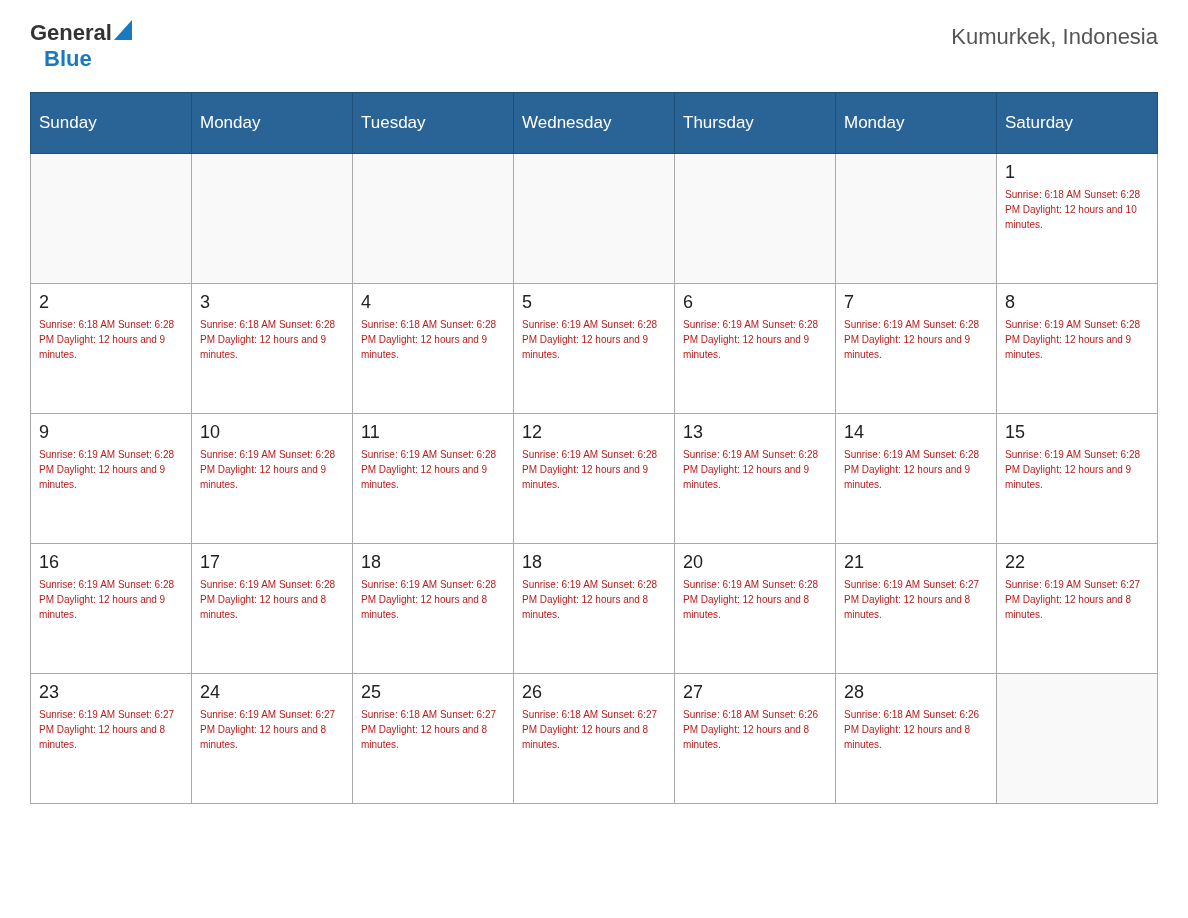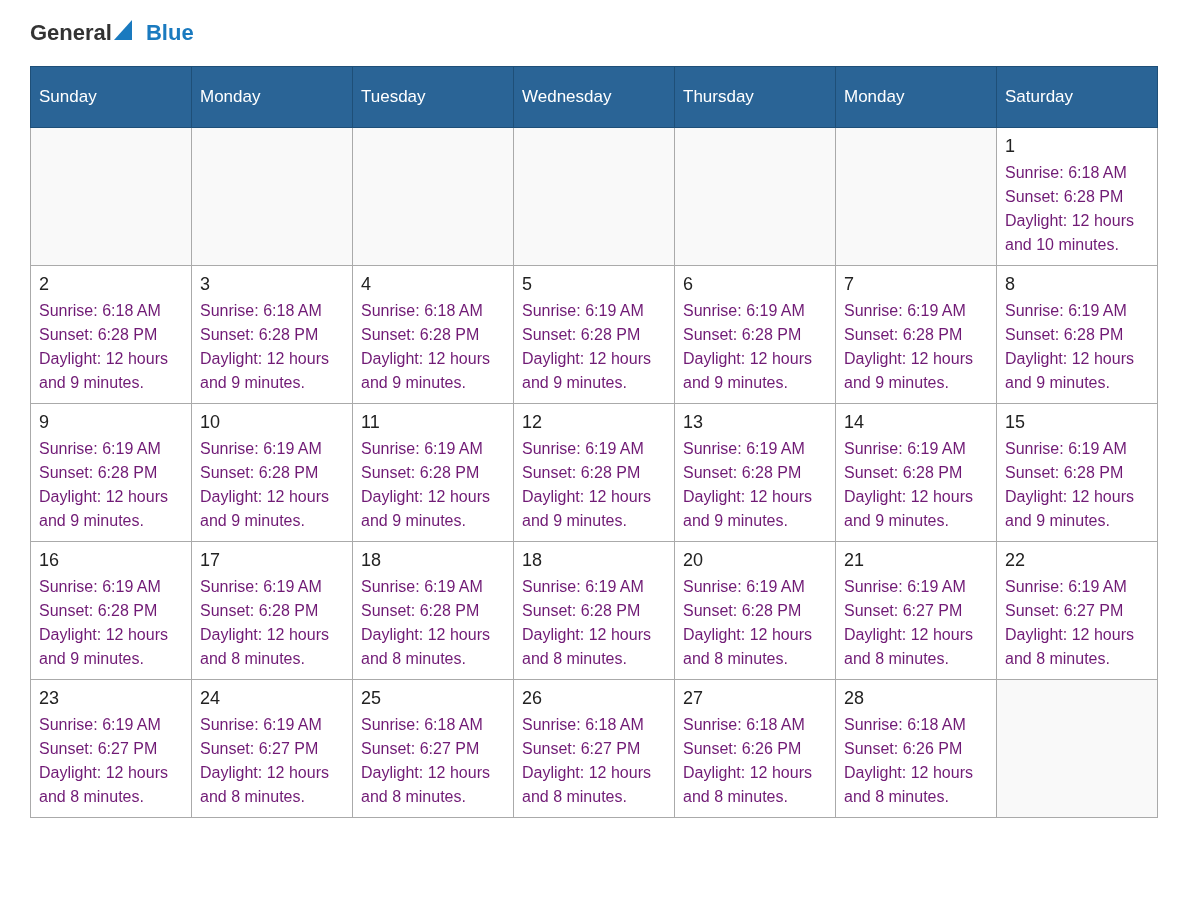--- a/index.html
+++ b/index.html
@@ -63,27 +63,27 @@
     .calendar-table tbody tr td.empty {
       background: #f9f9f9;
     }
     .day-number {
       font-size: 18px;
       color: #222;
       font-weight: normal;
       margin-bottom: 4px;
     }
     .day-info {
-      font-size: 16px;
-      color: #701a75;
+      font-size: 10px;
+      color: #b91c1c;
       line-height: 1.5;
     }
     .logo-wrapper {
       display: flex;
-      flex-direction: row;
+      flex-direction: column;
       align-items: flex-start;
     }
     .logo-row {
       display: flex;
       align-items: center;
     }
   </style>
 </head>
 <body>
 
@@ -93,20 +93,21 @@
       <span class="logo-text-general">General</span>
       <svg width="18" height="20" viewBox="0 0 18 20" style="margin-left:2px; margin-top:-6px;">
         <polygon points="0,20 18,20 18,0" fill="#1a7abf"></polygon>
       </svg>
     </div>
     <div>
       <span class="logo-text-blue" style="margin-left:14px;">Blue</span>
     </div>
   </div>
   <div class="title-section">
+    <div class="calendar-subtitle">Kumurkek, Indonesia</div>
   </div>
 </div>
 
 <table class="calendar-table">
   <thead>
     <tr>
     <th>Sunday</th>
         <th>Monday</th>
         <th>Tuesday</th>
         <th>Wednesday</th>

